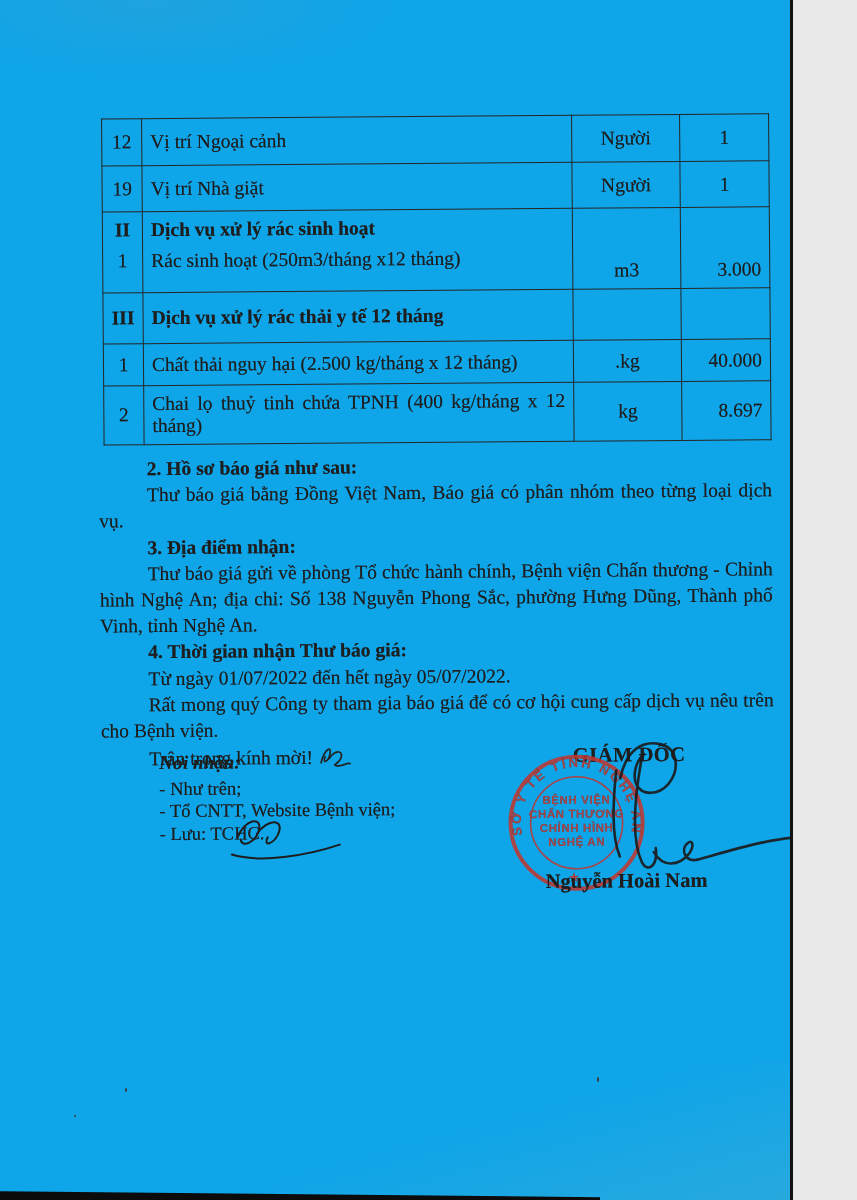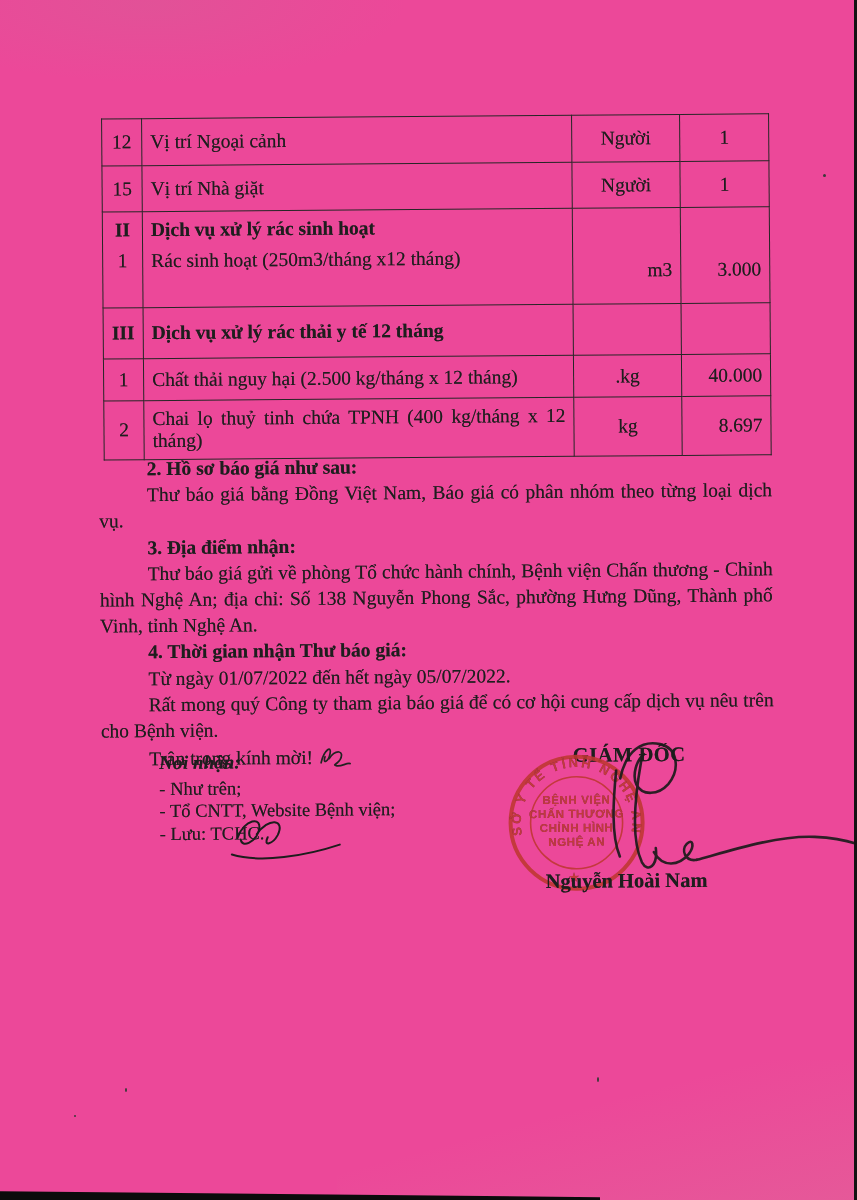--- a/index.html
+++ b/index.html
@@ -1,17 +1,17 @@
 <!DOCTYPE html>
 <html><head>
 <meta charset="utf-8">
 <style>
   html,body{margin:0;padding:0;}
   body{width:857px;height:1200px;overflow:hidden;background:#e9e9e9;}
-  .page{position:relative;width:857px;height:1200px;background:#ec4899;overflow:hidden;
+  .page{position:relative;width:793px;height:1200px;background:#0ea5e9;overflow:hidden;
         font-family:"Liberation Serif","DejaVu Serif",serif;color:#1e1e1e;}
   
   .smudge-topleft{position:absolute;left:0;top:0;width:430px;height:90px;
     background:radial-gradient(ellipse at 35% 5%, rgba(150,150,140,0.12), transparent 65%);}
   .tint-bottomright{position:absolute;right:0;bottom:0;width:520px;height:140px;
     background:linear-gradient(to top left, rgba(190,190,150,0.14), transparent 60%);}
   .edge-right{position:absolute;top:0;right:0;width:3px;height:100%;background:#121212;}
   .edge-bottom{position:absolute;left:0;bottom:0;width:600px;height:10px;background:#0b0b0b;
     clip-path:polygon(0 12%, 100% 72%, 100% 100%, 0 100%);}
   .speck{position:absolute;background:#3a3a3a;border-radius:50%;}
@@ -24,21 +24,21 @@
   .qtable{position:absolute;left:105px;top:116px;width:667px;border-collapse:collapse;table-layout:fixed;}
   .qtable td{border:1.6px solid #262626;font-size:19.5px;padding:2px 8px;vertical-align:middle;}
   .c-stt{text-align:center;padding-left:2px;padding-right:2px;}
   .c-unit{text-align:center;}
   .c-qty{text-align:right;padding-right:10px;margin-top:8px;}
   .c-qty-center{text-align:center;}
   .bold{font-weight:bold;}
   .r-a td{height:42px;} .r-b td{height:41px;}
   .r-group td{height:66px;vertical-align:top;padding-top:7px;}
   .r-group .g2{margin-top:9px;}
-  .r-group .c-unit,.r-group .c-qty{vertical-align:bottom;padding-bottom:22px;text-align:right;}
+  .r-group .c-unit,.r-group .c-qty{vertical-align:bottom;padding-bottom:7px;}
   .r-sec td{height:46px;} .r-c td{height:37px;} .r-d td{height:54px;}
   .justify{text-align:justify;}
 
   
   .bodytext{position:absolute;left:100px;top:454px;width:673px;font-size:19.5px;line-height:26.2px;}
   .bodytext p{margin:0;text-align:justify;}
   .ind{text-indent:48px;}
   .closing-line{white-space:nowrap;}
   .scribble-inline{display:inline-block;vertical-align:-6px;margin-left:3px;}
 
@@ -74,21 +74,21 @@
           <col style="width:89px">
       </colgroup>
       <tbody>
         <tr class="r-a">
           <td class="c-stt">12</td>
           <td class="c-desc">Vị trí Ngoại cảnh</td>
           <td class="c-unit">Người</td>
           <td class="c-qty-center">1</td>
         </tr>
         <tr class="r-b">
-          <td class="c-stt">15</td>
+          <td class="c-stt">19</td>
           <td class="c-desc">Vị trí Nhà giặt</td>
           <td class="c-unit">Người</td>
           <td class="c-qty-center">1</td>
         </tr>
         <tr class="r-group">
           <td class="c-stt">
             <div class="bold">II</div>
             <div class="g2">1</div>
           </td>
           <td class="c-desc">

